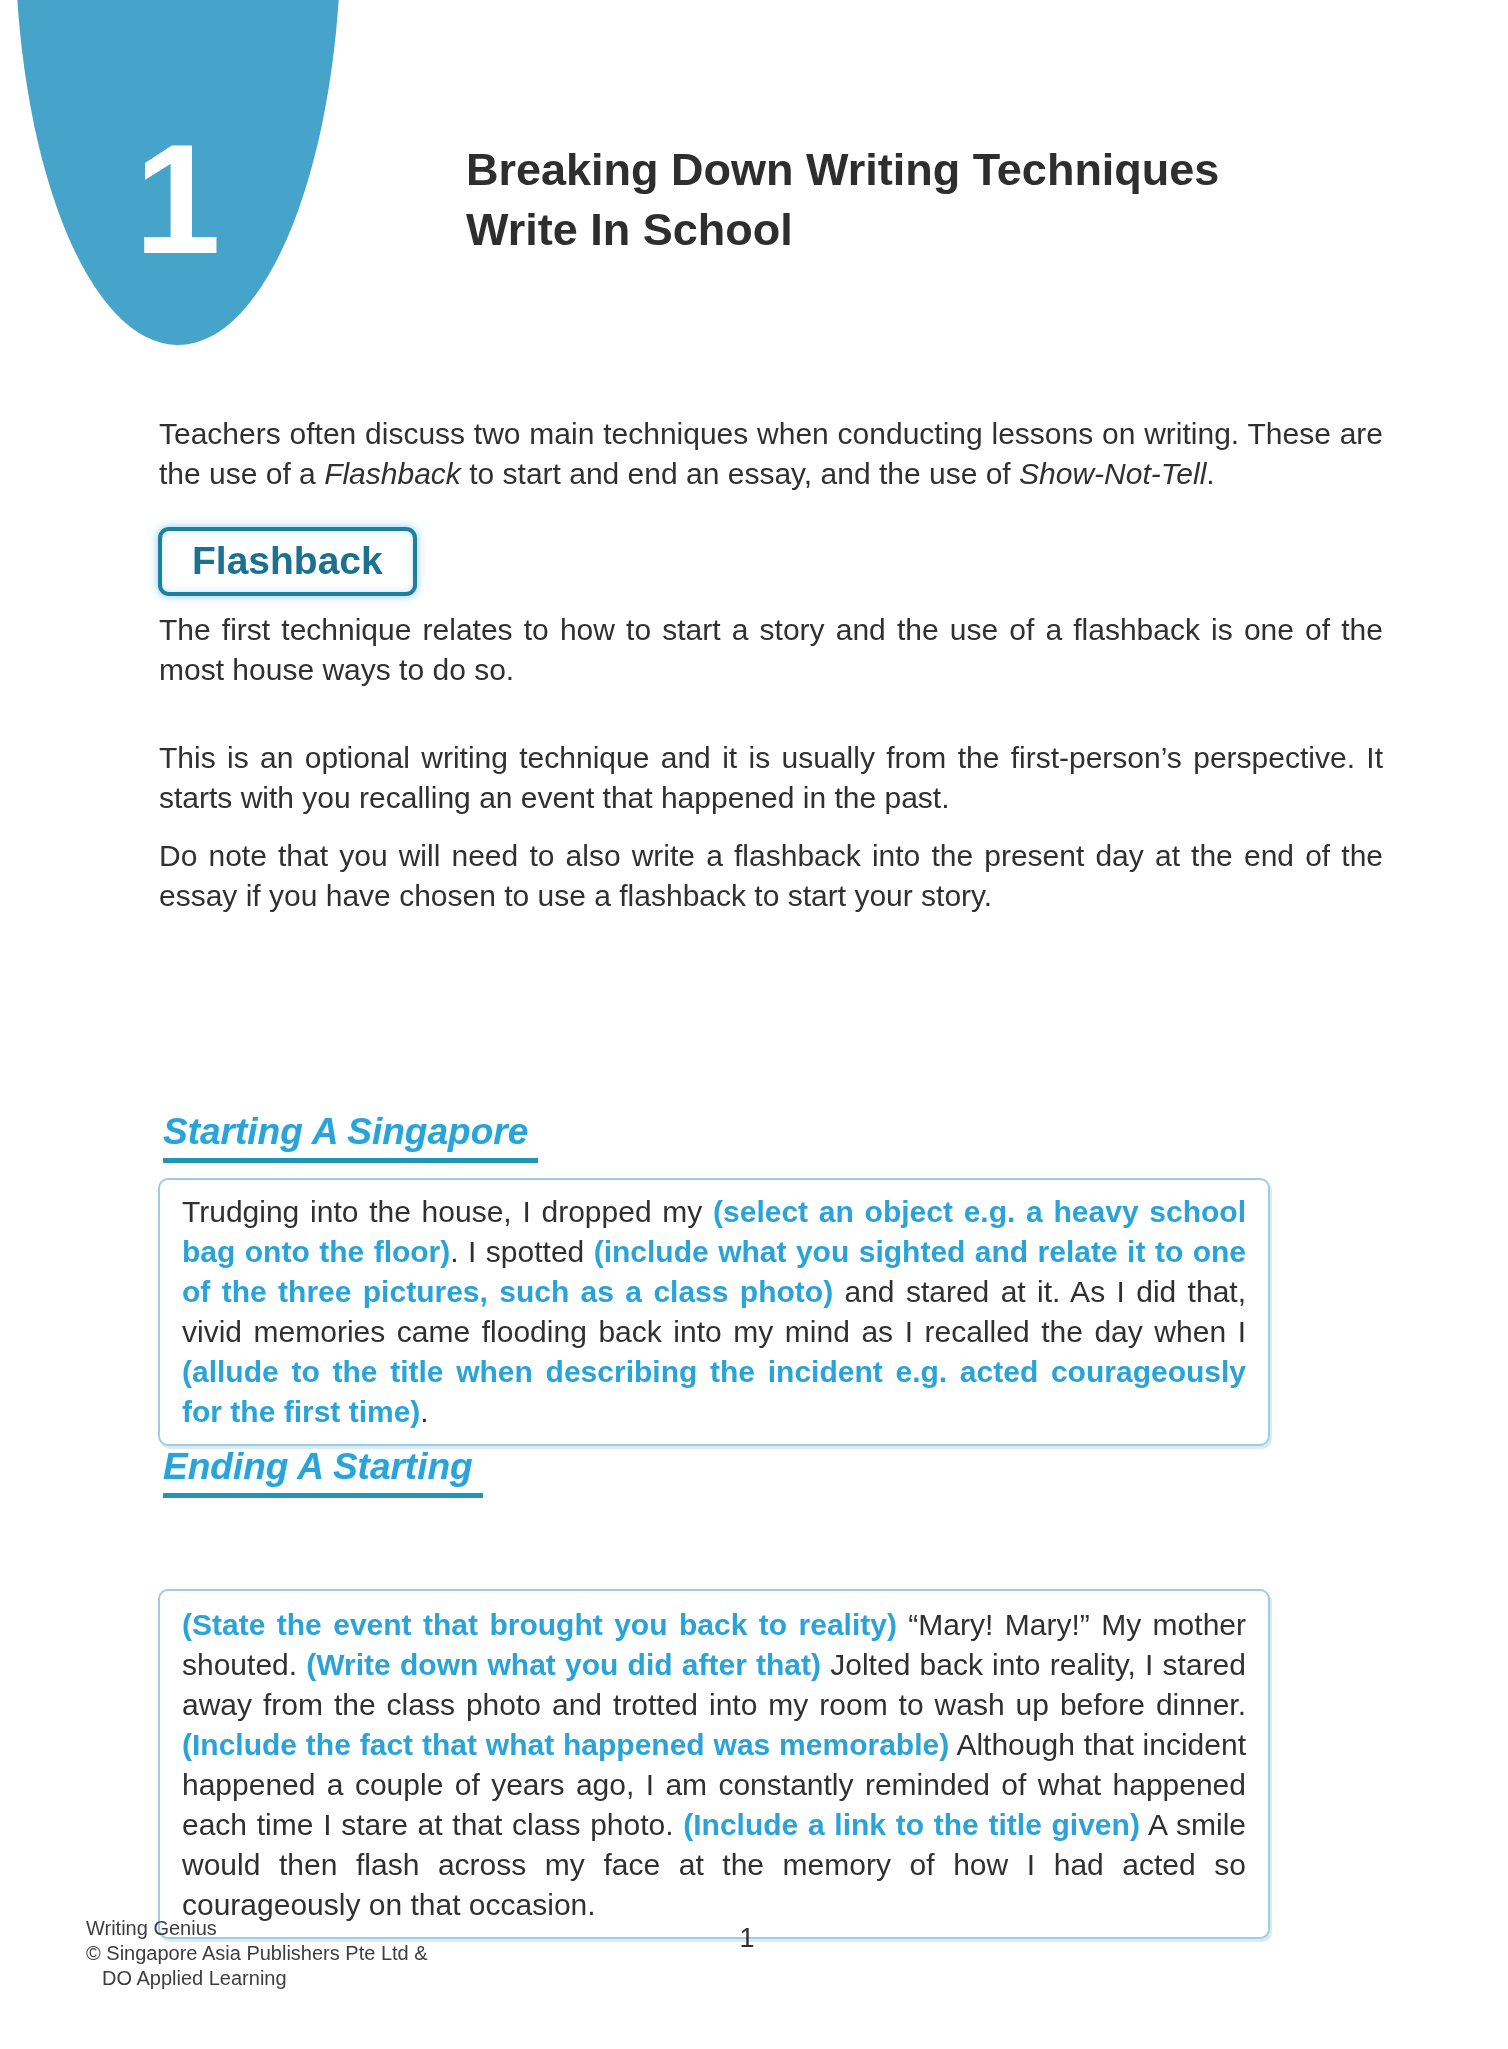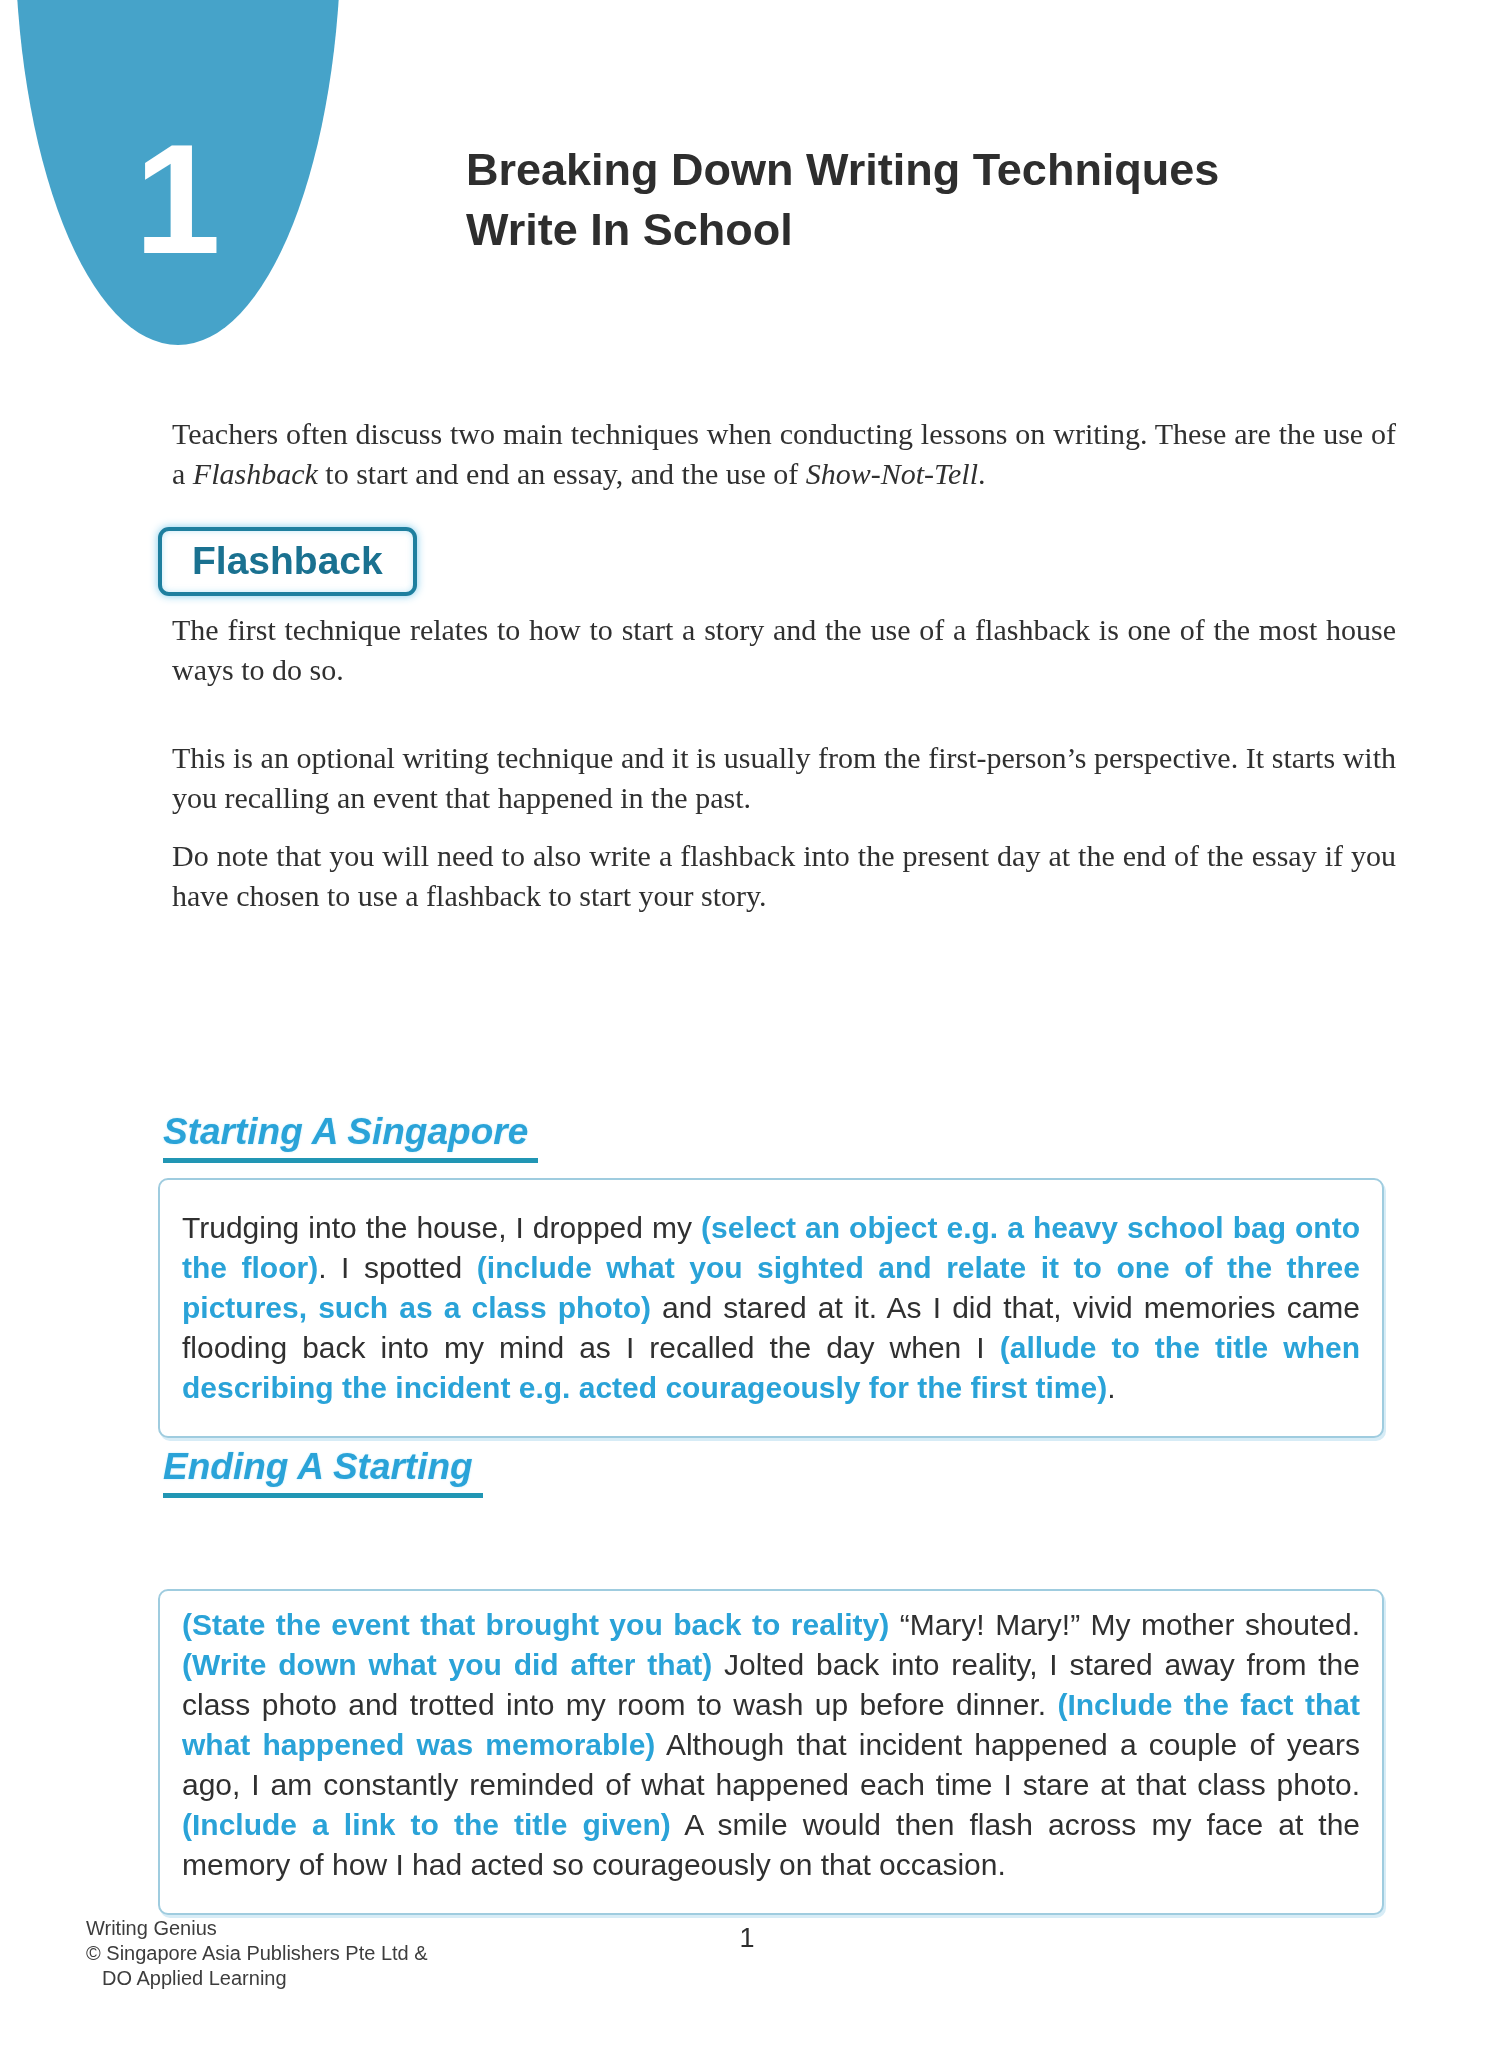--- a/index.html
+++ b/index.html
@@ -44,27 +44,26 @@
     position:absolute;
     left:466px; top:140px;
     width:900px;
     color:#2e2e2e;
     font-size:45px;
     font-weight:bold;
     line-height:60px;
   }
   .body-block{
     position:absolute;
-    left:172px;
+    left:159px;
     width:1224px;
     color:var(--text-color);
     font-size:30px;
     line-height:40px;
     text-align:justify;
-    font-family:Liberation Serif, serif;
   }
   .p1{top:414px;}
   .p2{top:610px;}
   .p3{top:738px;}
   .p4{top:836px;}
   .p5{top:929px;}
   .seg-i{font-style:italic;}
   .seg-b{font-weight:bold;}
   .seg-blue{color:var(--accent-blue);font-weight:bold;}
   .flashback-badge{
@@ -92,30 +91,30 @@
     display:inline-block;
     padding:0 10px 5px 0;
     border-bottom:5px solid var(--heading-underline);
     text-shadow:0 0 2px rgba(140,215,240,.6);
   }
   .h-starting{top:1112px;}
   .h-ending{top:1447px;}
   .example-box{
     position:absolute;
     left:158px;
-    width:1226px;
+    width:1112px;
     border:2px solid var(--box-border);
     border-radius:10px;
     background:#ffffff;
     box-shadow:2px 3px 0 #d7ecf6;
     color:var(--text-color);
     font-size:30px;
     line-height:40px;
     text-align:justify;
-    padding:28px 22px;
+    padding:12px 22px;
   }
   .box-starting{top:1178px;min-height:225px;}
   .box-ending{top:1589px;min-height:300px;padding-top:14px;}
   .footer{
     position:absolute;
     left:86px; top:1916px;
     color:var(--footer-color);
     font-size:20px;
     line-height:25px;
     text-align:left;

